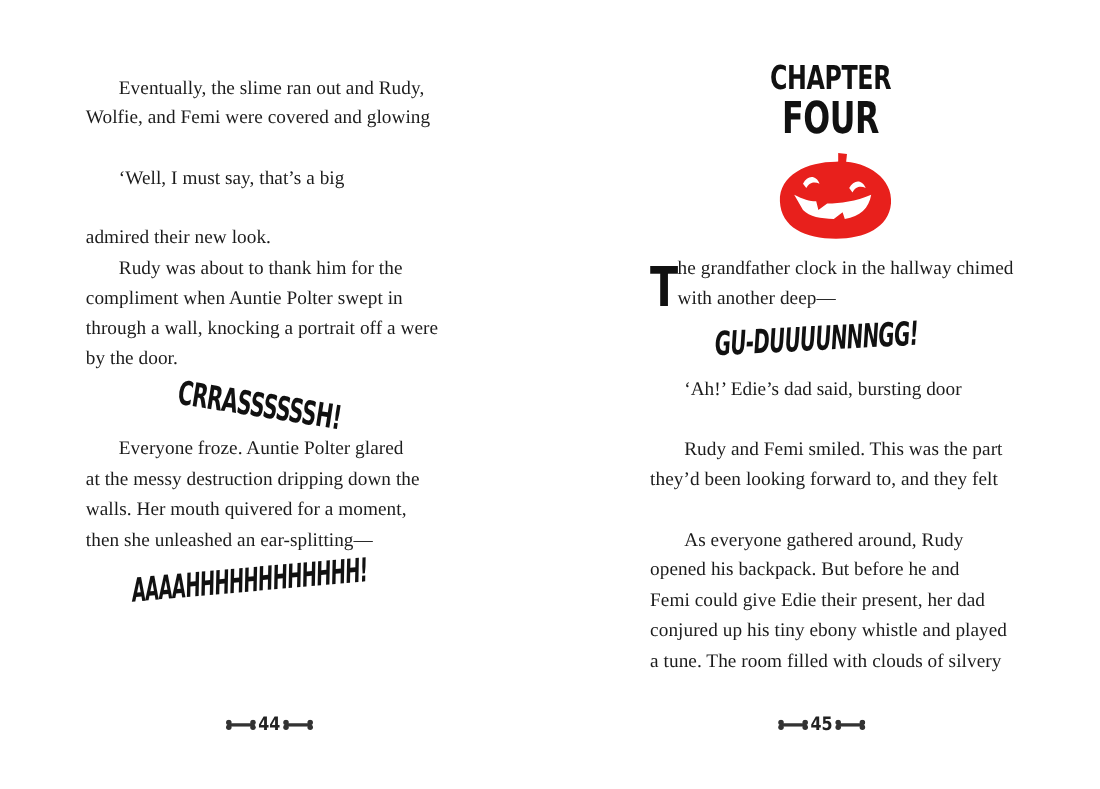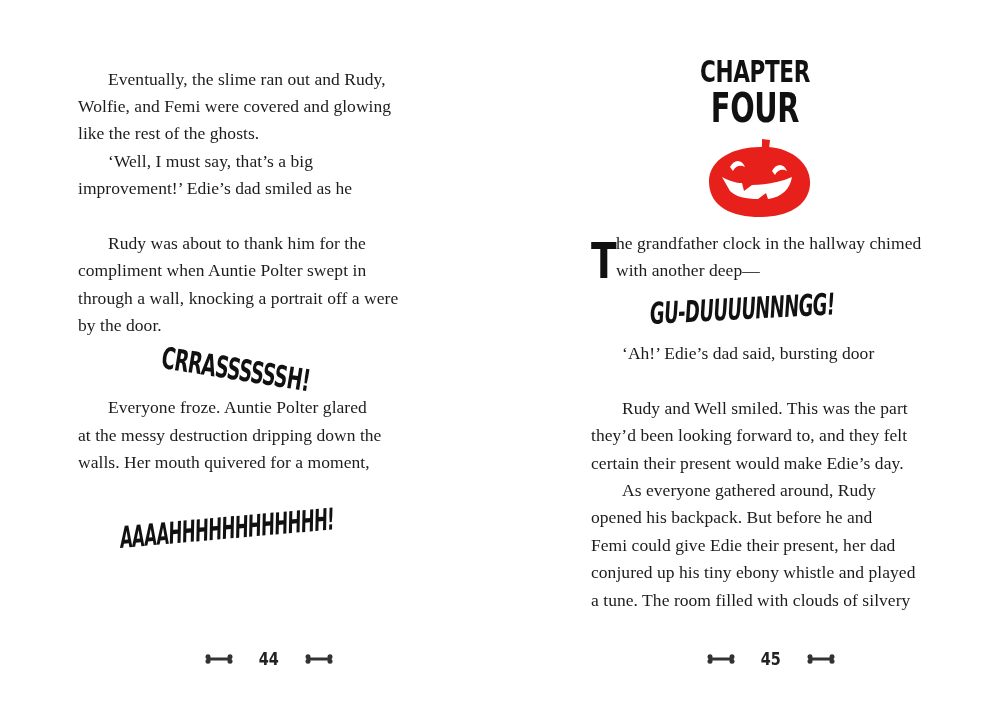--- a/index.html
+++ b/index.html
@@ -66,21 +66,21 @@
       transform: scaleX(0.75);
       transform-origin: left top;
     }
 
     .folio {
       position: absolute;
       top: 646px;
       height: 26px;
       display: flex;
       align-items: center;
-      gap: 24px;
+      gap: 0;
     }
     .folio-num {
       font-family: "DejaVu Sans", "Liberation Sans", sans-serif;
       font-weight: bold;
       font-size: 17px;
       color: #222;
       transform: scaleX(0.85);
     }
     .bone {
       width: 28px;
@@ -88,33 +88,33 @@
       display: block;
     }
   </style>
 </head>
 <body>
 
 <div class="page page-left">
 
   <div class="line" style="left:108px; top:66px;">Eventually, the slime ran out and Rudy,</div>
   <div class="line" style="left:78px; top:93px;">Wolfie, and Femi were covered and glowing</div>
-  <div class="line" style="left:78px; top:120px;">like the rest of the ghosts.</div>
   <div class="line" style="left:108px; top:148px;">‘Well, I must say, that’s a big</div>
-  <div class="line" style="left:78px; top:175px;">improvement!’ Edie’s dad smiled as he</div>
+  <div class="line" style="left:78px; top:202px;">admired their new look.</div>
   <div class="line" style="left:108px; top:230px;">Rudy was about to thank him for the</div>
   <div class="line" style="left:78px; top:257px;">compliment when Auntie Polter swept in</div>
   <div class="line" style="left:78px; top:285px;">through a wall, knocking a portrait off a were</div>
   <div class="line" style="left:78px; top:312px;">by the door.</div>
 
   <div class="sfx" style="left:162px; top:340px; font-size:30px; transform: rotate(9deg) scaleX(0.62);">CRRASSSSSSH!</div>
 
   <div class="line" style="left:108px; top:394px;">Everyone froze. Auntie Polter glared</div>
   <div class="line" style="left:78px; top:422px;">at the messy destruction dripping down the</div>
   <div class="line" style="left:78px; top:449px;">walls. Her mouth quivered for a moment,</div>
+  <div class="line" style="left:78px; top:477px;">then she unleashed an ear-splitting—</div>
 
   <div class="sfx" style="left:120px; top:520px; font-size:30px; font-style:italic; transform: rotate(-5deg) scaleX(0.55);">AAAAHHHHHHHHHHHH!</div>
 
   <div class="folio" style="left:205px;">
     <svg class="bone" viewBox="0 0 28 10">
       <circle cx="3" cy="2.8" r="2.5" fill="#333"></circle>
       <circle cx="3" cy="7.2" r="2.5" fill="#333"></circle>
       <circle cx="25" cy="2.8" r="2.5" fill="#333"></circle>
       <circle cx="25" cy="7.2" r="2.5" fill="#333"></circle>
       <rect x="3" y="3.5" width="22" height="3" fill="#333"></rect>
@@ -144,23 +144,22 @@
   </svg>
 
   <div class="dropcap" style="left:91px; top:236px;">T</div>
 
   <div class="line" style="left:116px; top:230px;">he grandfather clock in the hallway chimed</div>
   <div class="line" style="left:116px; top:257px;">with another deep—</div>
 
   <div class="sfx" style="left:150px; top:296px; font-size:30px; font-style:italic; transform: rotate(-3deg) scaleX(0.6);">GU-DUUUUNNNGG!</div>
 
   <div class="line" style="left:122px; top:340px;">‘Ah!’ Edie’s dad said, bursting door</div>
-  <div class="line" style="left:122px; top:395px;">Rudy and Well smiled. This was the part</div>
+  <div class="line" style="left:122px; top:395px;">Rudy and Femi smiled. This was the part</div>
   <div class="line" style="left:91px; top:422px;">they’d been looking forward to, and they felt</div>
-  <div class="line" style="left:91px; top:450px;">certain their present would make Edie’s day.</div>
   <div class="line" style="left:122px; top:477px;">As everyone gathered around, Rudy</div>
   <div class="line" style="left:91px; top:504px;">opened his backpack. But before he and</div>
   <div class="line" style="left:91px; top:532px;">Femi could give Edie their present, her dad</div>
   <div class="line" style="left:91px; top:559px;">conjured up his tiny ebony whistle and played</div>
   <div class="line" style="left:91px; top:587px;">a tune. The room filled with clouds of silvery</div>
 
   <div class="folio" style="left:207px;">
     <svg class="bone" viewBox="0 0 28 10">
       <circle cx="3" cy="2.8" r="2.5" fill="#333"></circle>
       <circle cx="3" cy="7.2" r="2.5" fill="#333"></circle>

